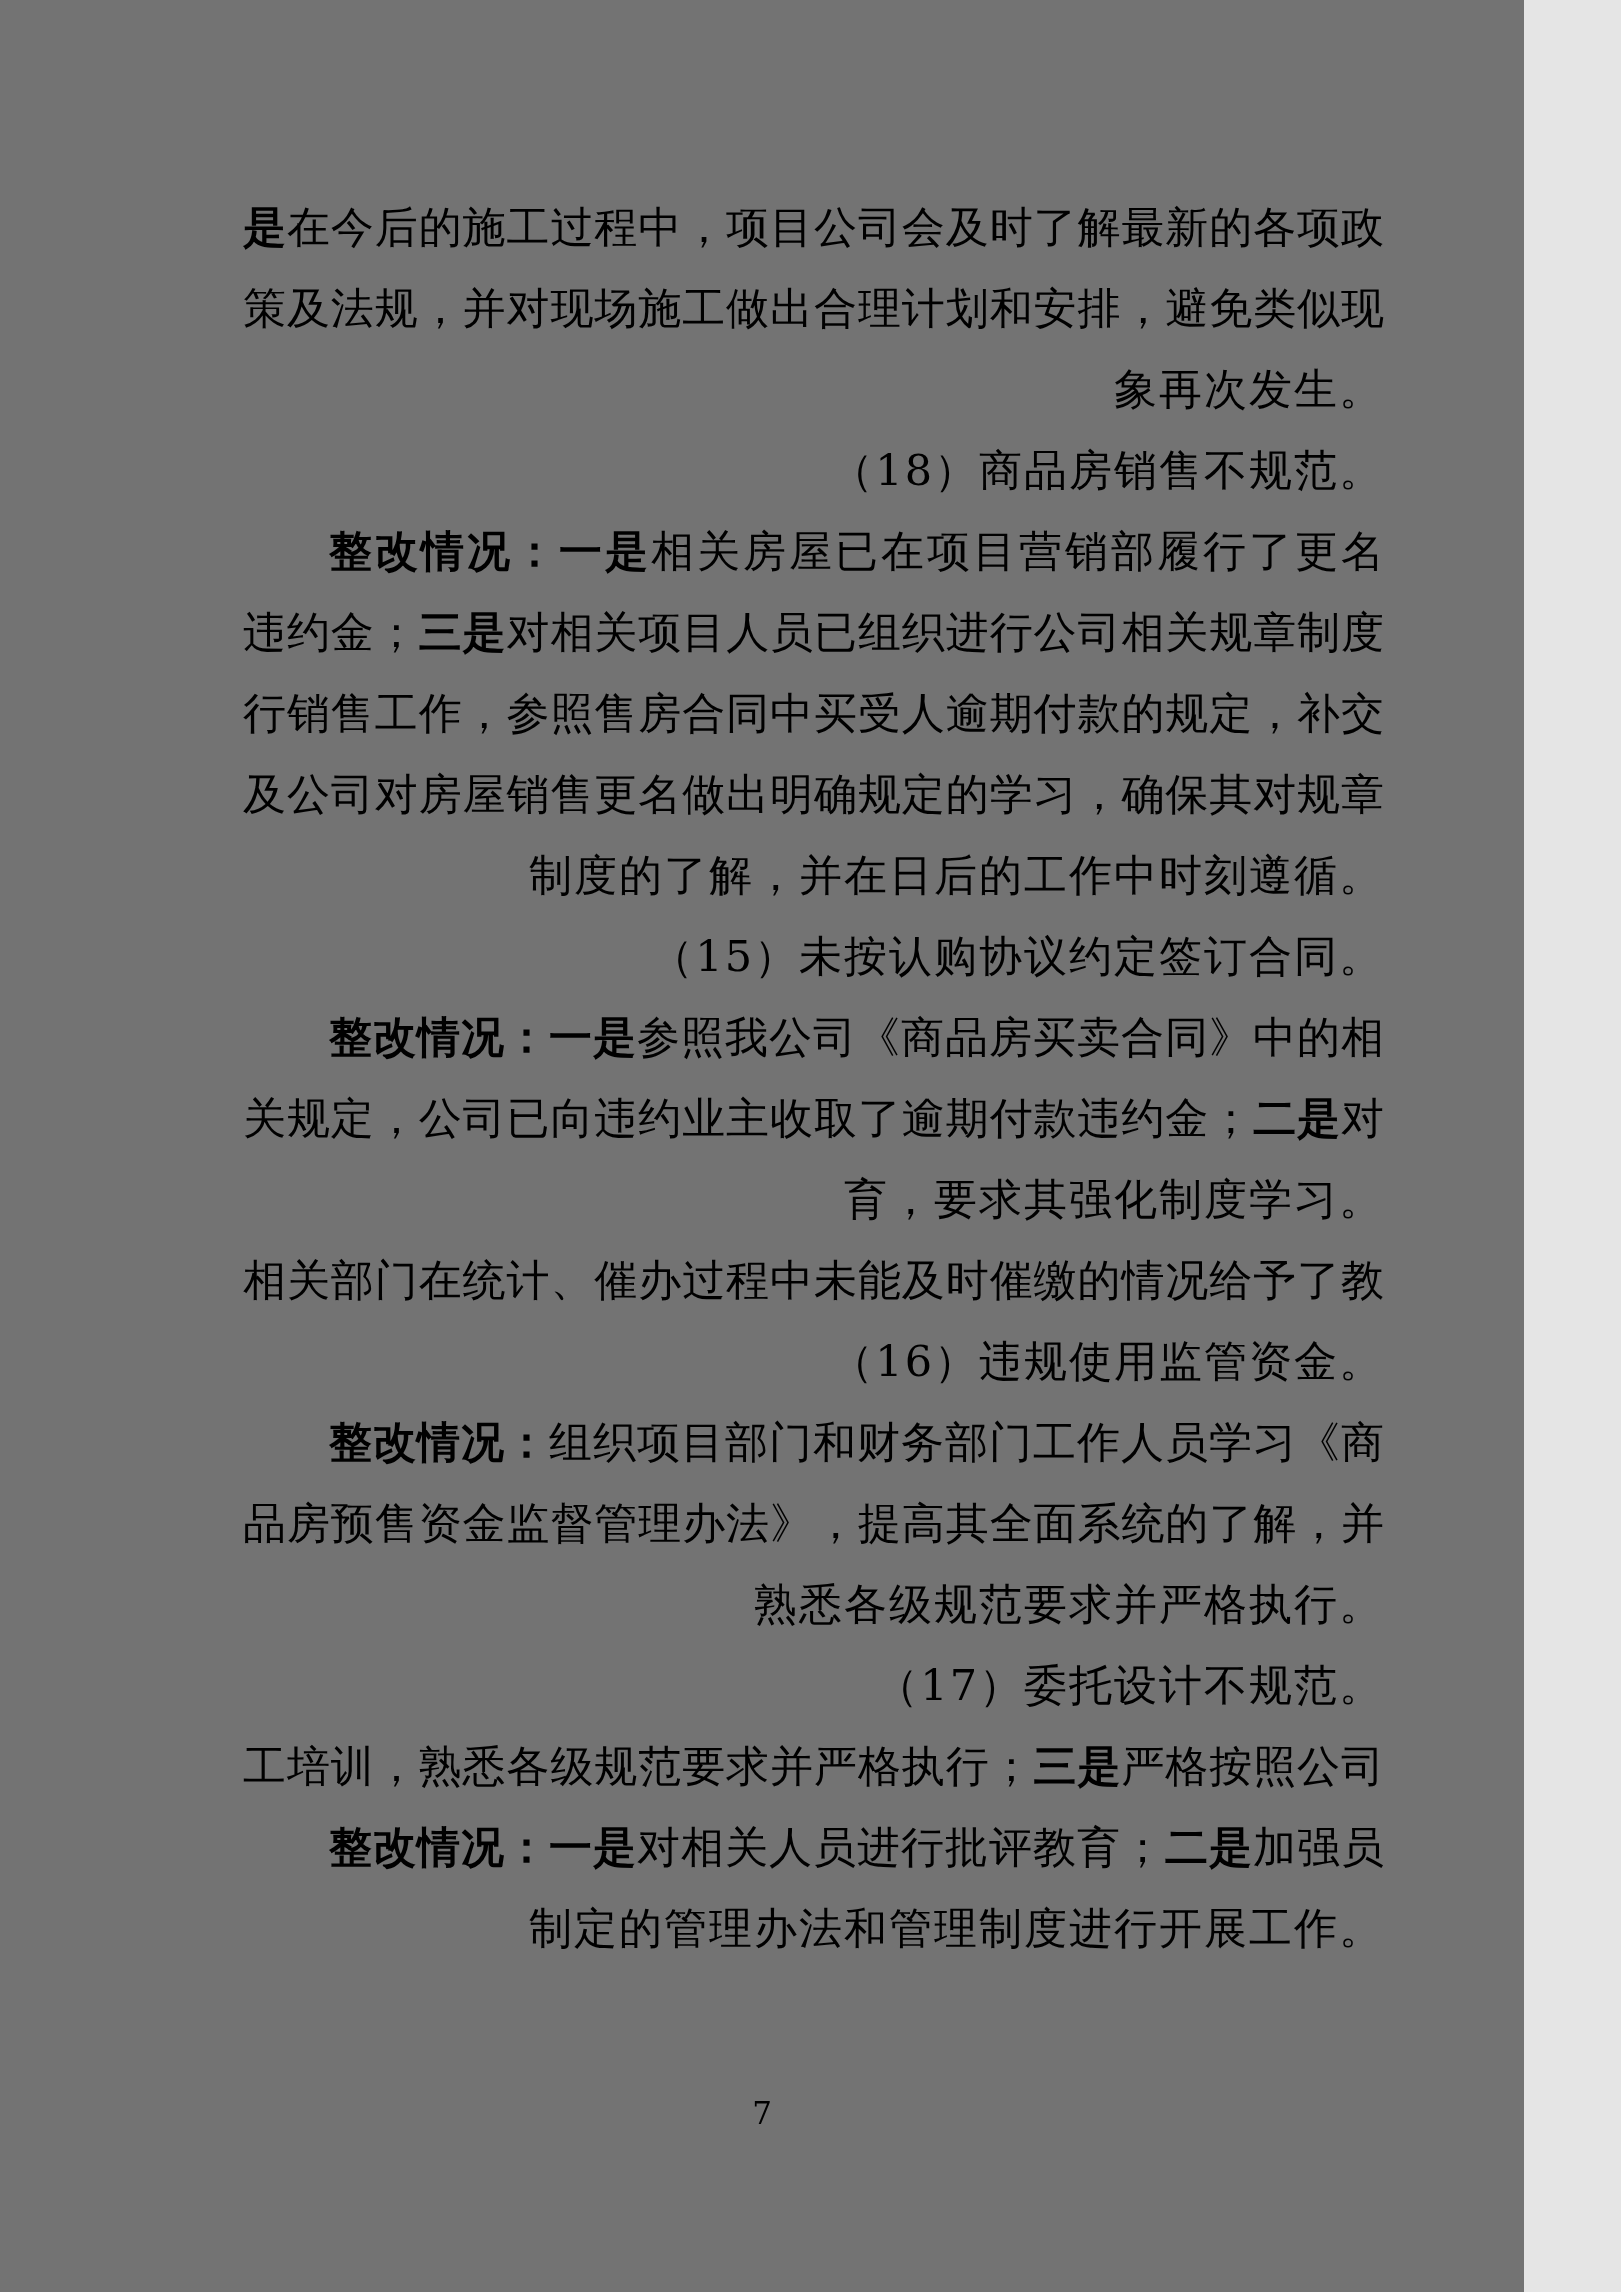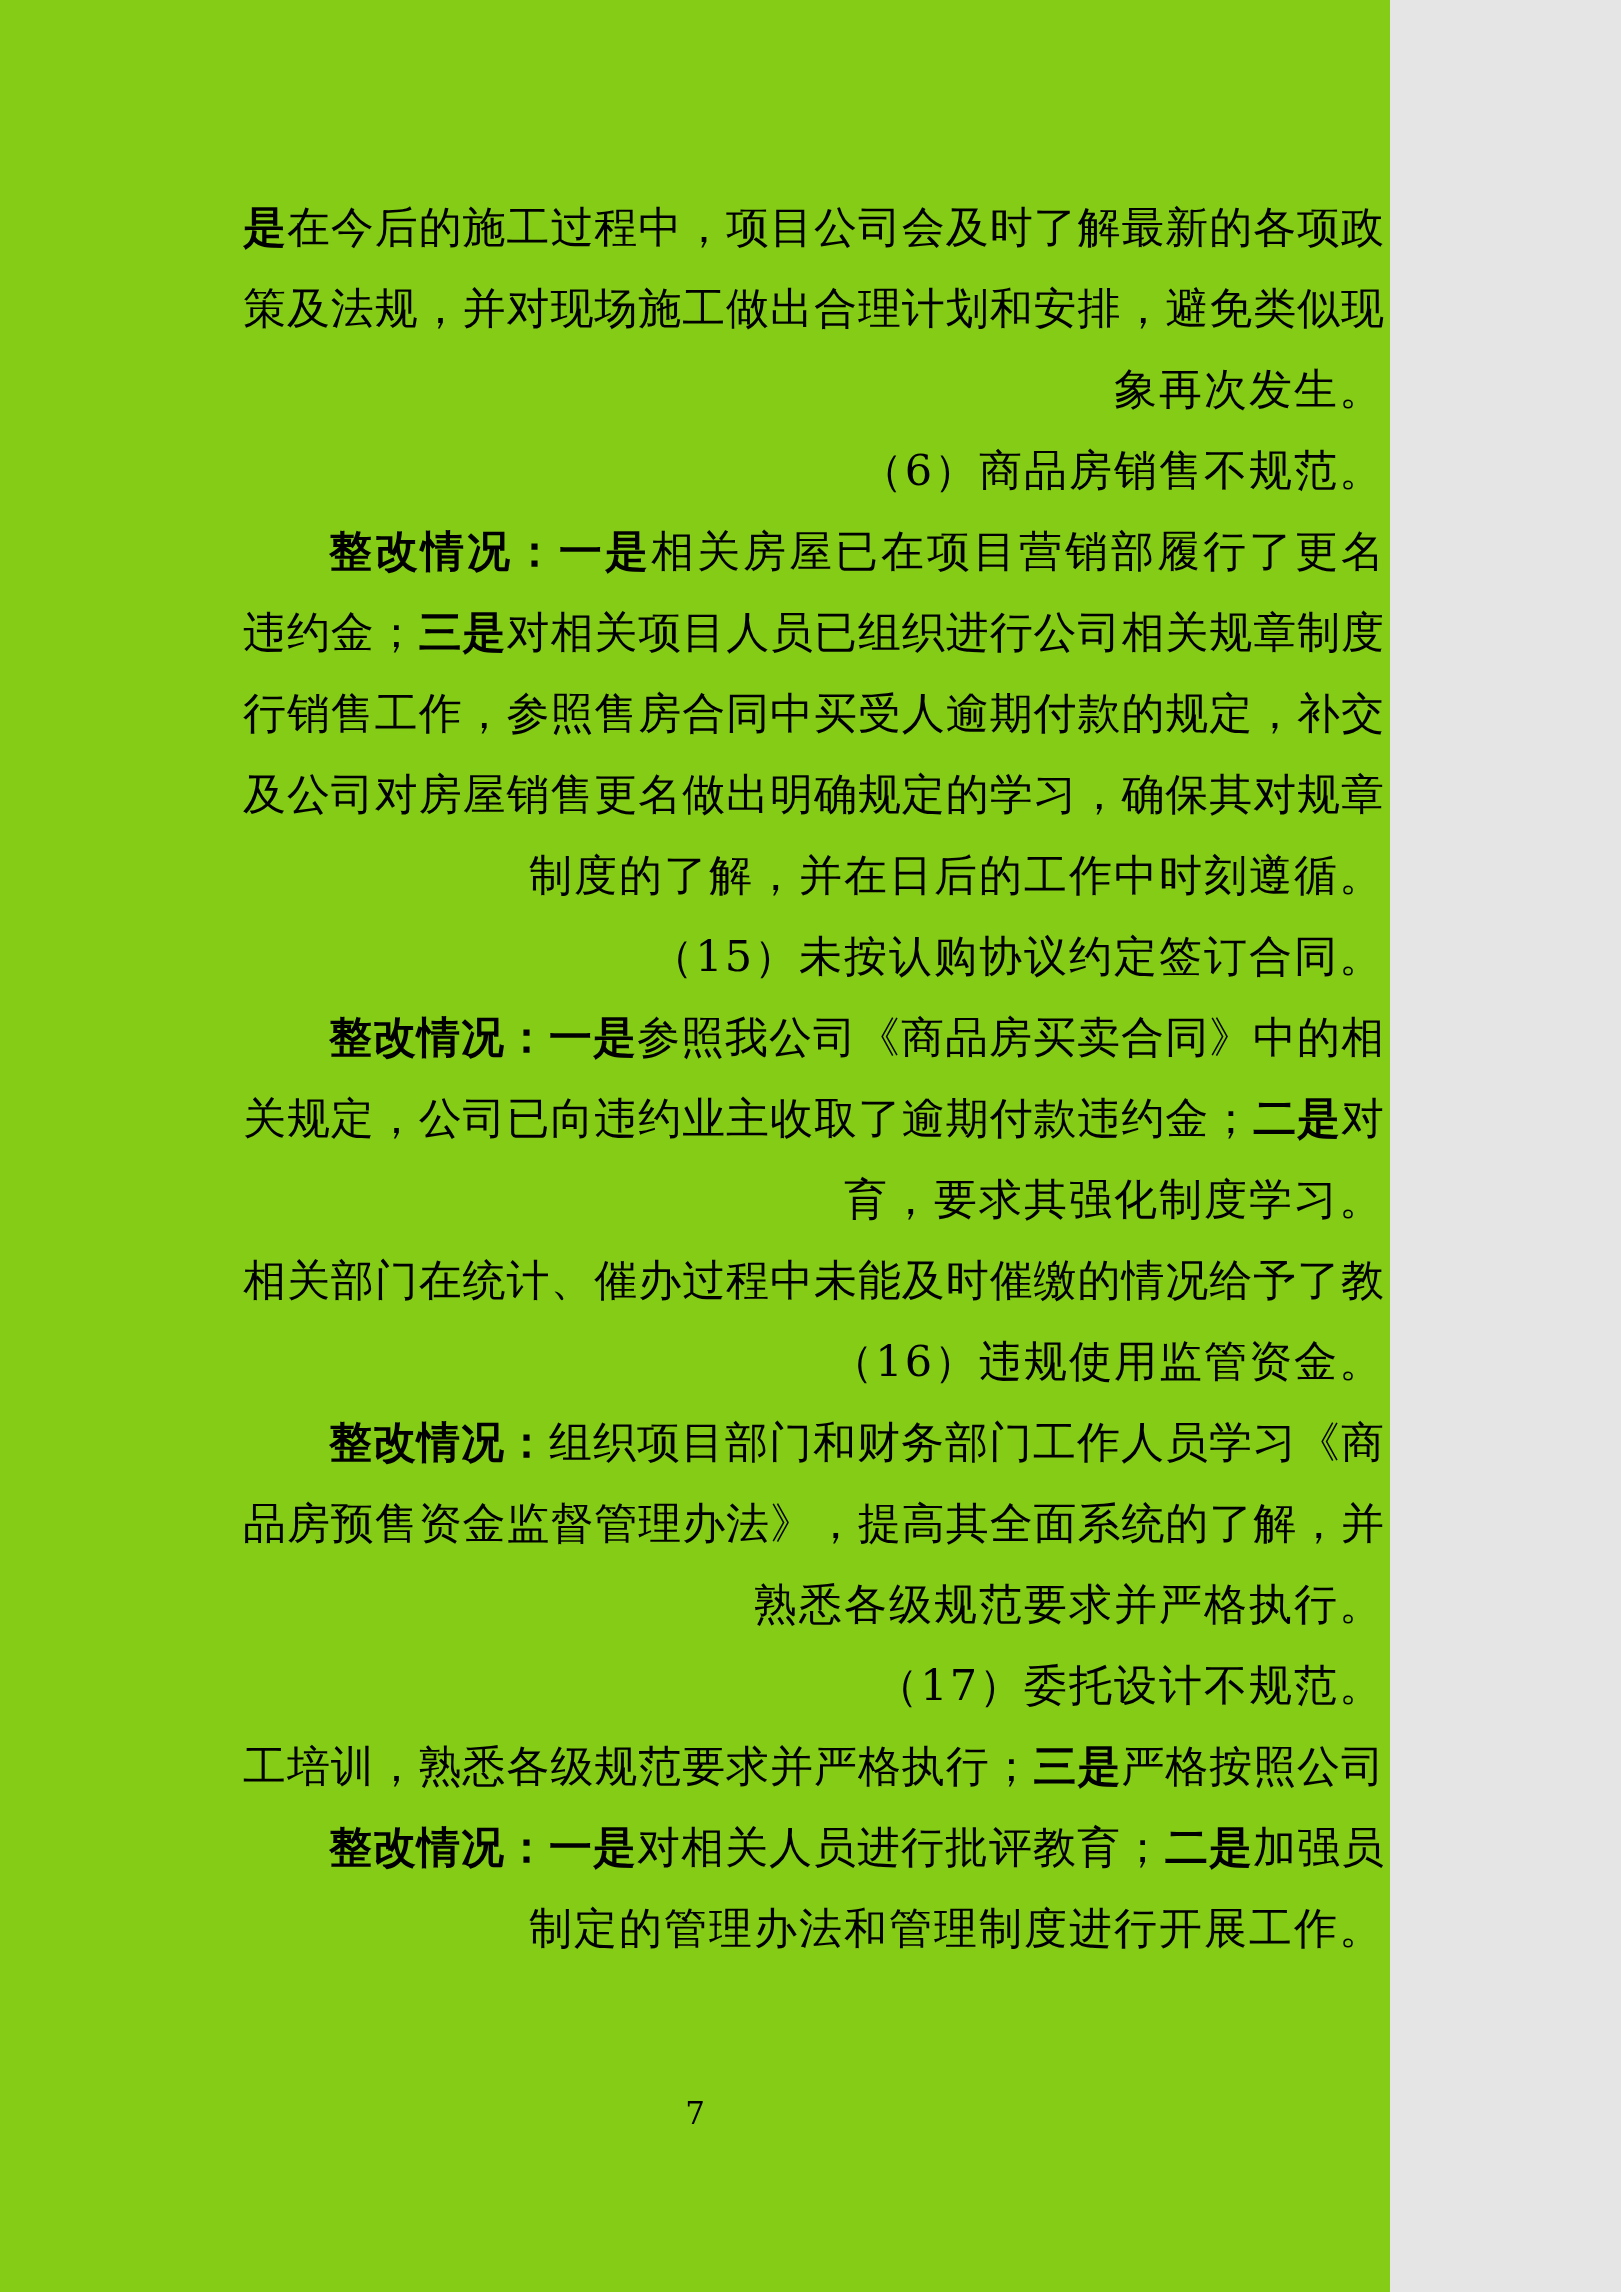--- a/index.html
+++ b/index.html
@@ -2,23 +2,23 @@
 <html><head>
 <meta charset="utf-8">
 <style>
   html, body { margin: 0; padding: 0; }
   body {
     background: #e5e5e5;
     font-family: "DejaVu Serif", "Liberation Serif", serif;
   }
   .page {
     position: relative;
-    width: 1390px;
+    width: 1524px;
     height: 2293px;
-    background: #84cc16;
+    background: #737373;
     color: #000000;
     overflow: hidden;
   }
   .text-block {
     position: absolute;
     left: 243px;
     top: 187px;
     width: 1141px;
     font-size: 43px;
     color: #000000;
@@ -54,21 +54,21 @@
   }
 </style>
 </head>
 <body>
 
 <div class="page">
   <div class="text-block">
       <div class="line fill"><span class="seg-b">是</span><span class="seg">在今后的施工过程中，项目公司会及时了解最新的各项政</span></div>
       <div class="line fill"><span class="seg">策及法规，并对现场施工做出合理计划和安排，避免类似现</span></div>
       <div class="line"><span class="seg">象再次发生。</span></div>
-      <div class="line indent"><span class="seg">（6）商品房销售不规范。</span></div>
+      <div class="line indent"><span class="seg">（18）商品房销售不规范。</span></div>
       <div class="line indent fill"><span class="seg-b">整改情况：一是</span><span class="seg">相关房屋已在项目营销部履行了更名</span></div>
       <div class="line fill"><span class="seg">违约金；</span><span class="seg-b">三是</span><span class="seg">对相关项目人员已组织进行公司相关规章制度</span></div>
       <div class="line fill"><span class="seg">行销售工作，参照售房合同中买受人逾期付款的规定，补交</span></div>
       <div class="line fill"><span class="seg">及公司对房屋销售更名做出明确规定的学习，确保其对规章</span></div>
       <div class="line"><span class="seg">制度的了解，并在日后的工作中时刻遵循。</span></div>
       <div class="line indent"><span class="seg">（15）未按认购协议约定签订合同。</span></div>
       <div class="line indent fill"><span class="seg-b">整改情况：一是</span><span class="seg">参照我公司《商品房买卖合同》中的相</span></div>
       <div class="line fill"><span class="seg">关规定，公司已向违约业主收取了逾期付款违约金；</span><span class="seg-b">二是</span><span class="seg">对</span></div>
       <div class="line"><span class="seg">育，要求其强化制度学习。</span></div>
       <div class="line fill"><span class="seg">相关部门在统计、催办过程中未能及时催缴的情况给予了教</span></div>

